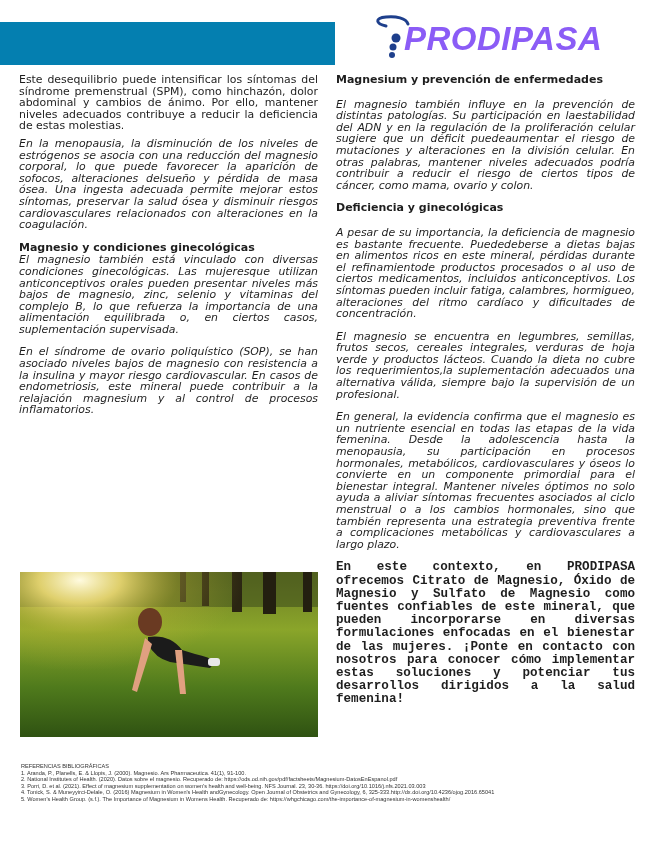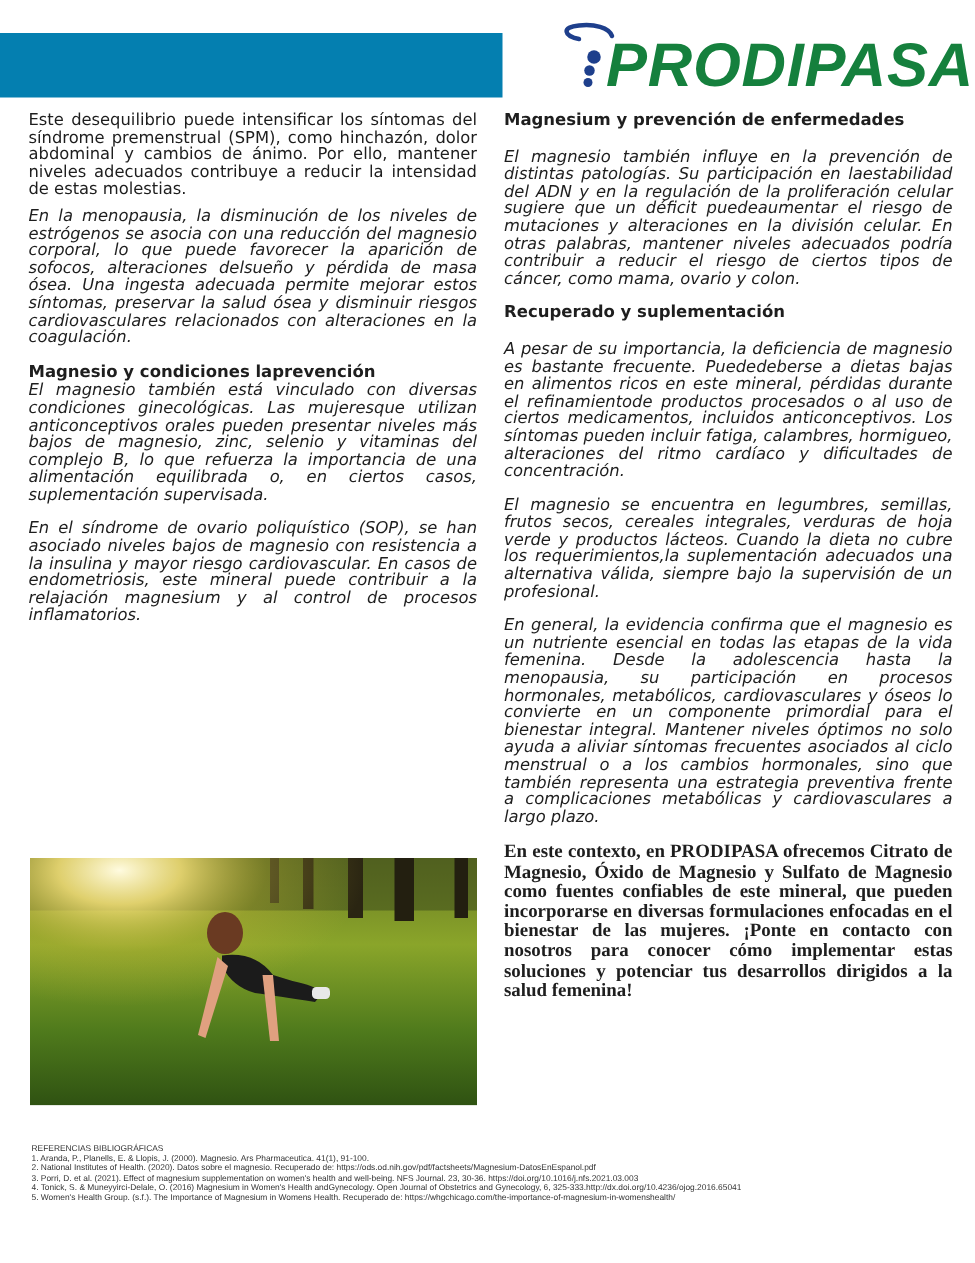--- a/index.html
+++ b/index.html
@@ -1,27 +1,27 @@
 <!DOCTYPE html>
 <html><head>
 <meta charset="utf-8">
 <style>
   html, body { margin: 0; padding: 0; background: #ffffff; }
   body { width: 650px; height: 842px; position: relative; overflow: hidden; font-family: "DejaVu Sans", sans-serif; color: #1e1e1e; }
   .blue-bar { position: absolute; left: 0; top: 22px; width: 335px; height: 43px; background: #047fb0; }
   .logo { position: absolute; left: 372px; top: 14px; width: 262px; height: 48px; }
-  .logo-text { position: absolute; left: 32px; top: 6px; font-family: "Liberation Sans", sans-serif; font-weight: bold; font-style: italic; font-size: 41px; letter-spacing: 0.5px; color: #15803d; }
+  .logo-text { position: absolute; left: 32px; top: 6px; font-family: "Liberation Sans", sans-serif; font-weight: bold; font-style: italic; font-size: 33px; letter-spacing: 0.5px; color: #8b5cf6; }
   .col { position: absolute; font-size: 10.9px; line-height: 11.6px; text-align: justify; }
   .col-left { left: 19px; top: 74px; width: 299px; }
   .col-right { left: 336px; top: 74px; width: 299px; }
   p { margin: 0 0 6px 0; }
   p.gap { margin-bottom: 11px; font-style: italic; }
   .heading { font-weight: bold; font-size: 11px; margin: 0 0 1px 0; }
   .heading.spaced { margin-bottom: 13px; }
-  .cta { font-family: Liberation Serif, serif; font-weight: bold; font-size: 12.6px; line-height: 13.2px; text-align: justify; margin-top: 10px; }
+  .cta { font-family: Liberation Mono, monospace; font-weight: bold; font-size: 12.6px; line-height: 13.2px; text-align: justify; margin-top: 10px; }
   .photo { position: absolute; left: 20px; top: 572px; width: 298px; height: 165px; overflow: hidden; }
   .refs { position: absolute; left: 21px; top: 763px; font-family: "Liberation Sans", sans-serif; font-size: 5.6px; line-height: 6.5px; color: #333; }
   .refs-title { text-transform: uppercase; }
   .page-num { position: absolute; left: 611px; top: 815px; font-family: "Liberation Sans", sans-serif; font-style: italic; font-size: 16px; color: #6d28d9; margin-left: 48px; }
 </style>
 </head>
 <body>
 
 <div class="blue-bar"></div>
 
@@ -29,23 +29,23 @@
   <svg width="40" height="48" viewBox="0 0 40 48" style="position:absolute;left:0;top:0;">
     <path d="M14 12 C 4 10, 2 4, 14 3 C 24 2, 34 4, 36 10" stroke="#1e3f8c" stroke-width="3" fill="none" stroke-linecap="round"></path>
     <circle cx="24" cy="24" r="4.5" fill="#1e3f8c"></circle>
     <circle cx="21" cy="33" r="3.5" fill="#1e3f8c"></circle>
     <circle cx="20" cy="41" r="3" fill="#1e3f8c"></circle>
   </svg>
   <span class="logo-text">PRODIPASA</span>
 </div>
 
 <div class="col col-left">
-  <p>Este desequilibrio puede intensificar los síntomas del síndrome premenstrual (SPM), como hinchazón, dolor abdominal y cambios de ánimo. Por ello, mantener niveles adecuados contribuye a reducir la intensidad de estas molestias.</p>
+  <p>Este desequilibrio puede intensificar los síntomas del síndrome premenstrual (SPM), como hinchazón, dolor abdominal y cambios de ánimo. Por ello, mantener niveles adecuados contribuye a reducir la deficiencia de estas molestias.</p>
   <p class="gap">En la menopausia, la disminución de los niveles de estrógenos se asocia con una reducción del magnesio corporal, lo que puede favorecer la aparición de sofocos, alteraciones delsueño y pérdida de masa ósea. Una ingesta adecuada permite mejorar estos síntomas, preservar la salud ósea y disminuir riesgos cardiovasculares relacionados con alteraciones en la coagulación.</p>
-  <div class="heading">Magnesio y condiciones laprevención</div>
+  <div class="heading">Magnesio y condiciones ginecológicas</div>
   <p class="gap">El magnesio también está vinculado con diversas condiciones ginecológicas. Las mujeresque utilizan anticonceptivos orales pueden presentar niveles más bajos de magnesio, zinc, selenio y vitaminas del complejo B, lo que refuerza la importancia de una alimentación equilibrada o, en ciertos casos, suplementación supervisada.</p>
   <p class="gap">En el síndrome de ovario poliquístico (SOP), se han asociado niveles bajos de magnesio con resistencia a la insulina y mayor riesgo cardiovascular. En casos de endometriosis, este mineral puede contribuir a la relajación magnesium y al control de procesos inflamatorios.</p>
 </div>
 
 <div class="photo" aria-label="Mujer haciendo plancha sobre el césped en un parque al atardecer">
   <svg width="298" height="165" viewBox="0 0 298 165">
     <defs>
       <linearGradient id="grass" x1="0" y1="0" x2="0" y2="1">
         <stop offset="0" stop-color="#6a7a24"></stop>
         <stop offset="0.35" stop-color="#8aa52a"></stop>
@@ -71,21 +71,21 @@
     <path d="M128 65 Q 150 62 162 78 L 175 82 Q 190 85 195 90 L 190 96 Q 165 92 150 90 Q 135 86 128 72 Z" fill="#1b1b1b"></path>
     <path d="M125 66 L 112 118 L 117 120 L 132 72 Z" fill="#e0a080"></path>
     <path d="M155 78 L 160 122 L 166 122 L 162 78 Z" fill="#e0a080"></path>
     <rect x="188" y="86" width="12" height="8" rx="3" fill="#e8e8e8"></rect>
   </svg>
 </div>
 
 <div class="col col-right">
   <div class="heading spaced">Magnesium y prevención de enfermedades</div>
   <p class="gap">El magnesio también influye en la prevención de distintas patologías. Su participación en laestabilidad del ADN y en la regulación de la proliferación celular sugiere que un déficit puedeaumentar el riesgo de mutaciones y alteraciones en la división celular. En otras palabras, mantener niveles adecuados podría contribuir a reducir el riesgo de ciertos tipos de cáncer, como mama, ovario y colon.</p>
-  <div class="heading spaced">Recuperado y suplementación</div>
+  <div class="heading spaced">Deficiencia y ginecológicas</div>
   <p class="gap">A pesar de su importancia, la deficiencia de magnesio es bastante frecuente. Puededeberse a dietas bajas en alimentos ricos en este mineral, pérdidas durante el refinamientode productos procesados o al uso de ciertos medicamentos, incluidos anticonceptivos. Los síntomas pueden incluir fatiga, calambres, hormigueo, alteraciones del ritmo cardíaco y dificultades de concentración.</p>
   <p class="gap">El magnesio se encuentra en legumbres, semillas, frutos secos, cereales integrales, verduras de hoja verde y productos lácteos. Cuando la dieta no cubre los requerimientos,la suplementación adecuados una alternativa válida, siempre bajo la supervisión de un profesional.</p>
   <p class="gap">En general, la evidencia confirma que el magnesio es un nutriente esencial en todas las etapas de la vida femenina. Desde la adolescencia hasta la menopausia, su participación en procesos hormonales, metabólicos, cardiovasculares y óseos lo convierte en un componente primordial para el bienestar integral. Mantener niveles óptimos no solo ayuda a aliviar síntomas frecuentes asociados al ciclo menstrual o a los cambios hormonales, sino que también representa una estrategia preventiva frente a complicaciones metabólicas y cardiovasculares a largo plazo.</p>
   <div class="cta">En este contexto, en PRODIPASA ofrecemos Citrato de Magnesio, Óxido de Magnesio y Sulfato de Magnesio como fuentes confiables de este mineral, que pueden incorporarse en diversas formulaciones enfocadas en el bienestar de las mujeres. ¡Ponte en contacto con nosotros para conocer cómo implementar estas soluciones y potenciar tus desarrollos dirigidos a la salud femenina!</div>
 </div>
 
 <div class="refs">
   <div class="refs-title">REFERENCIAS BIBLIOGRÁFICAS</div>
   <div>1. Aranda, P., Planells, E. &amp; Llopis, J. (2000). Magnesio. Ars Pharmaceutica. 41(1), 91-100.</div>
   <div>2. National Institutes of Health. (2020). Datos sobre el magnesio. Recuperado de: https://ods.od.nih.gov/pdf/factsheets/Magnesium-DatosEnEspanol.pdf</div>

